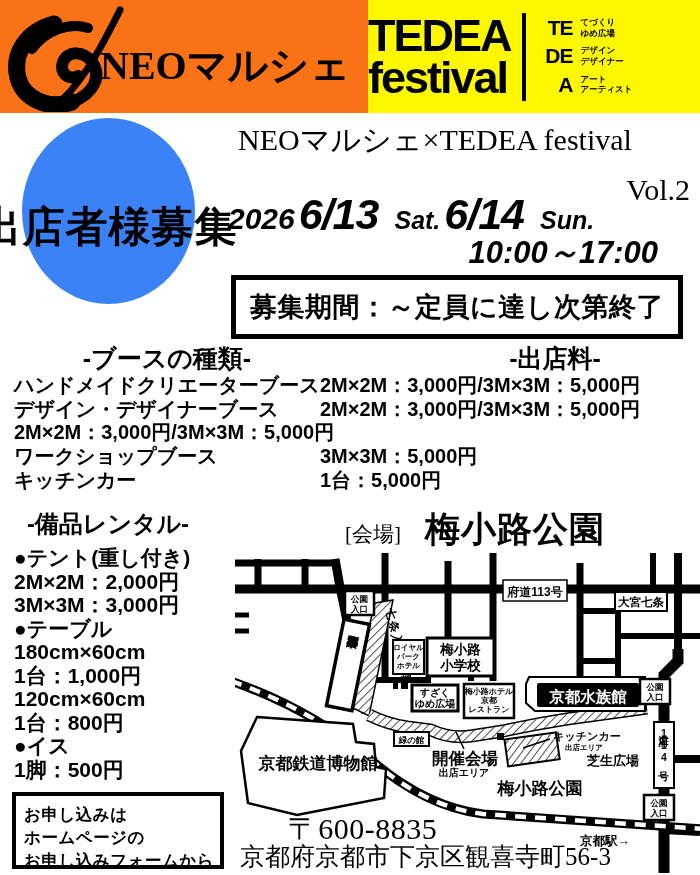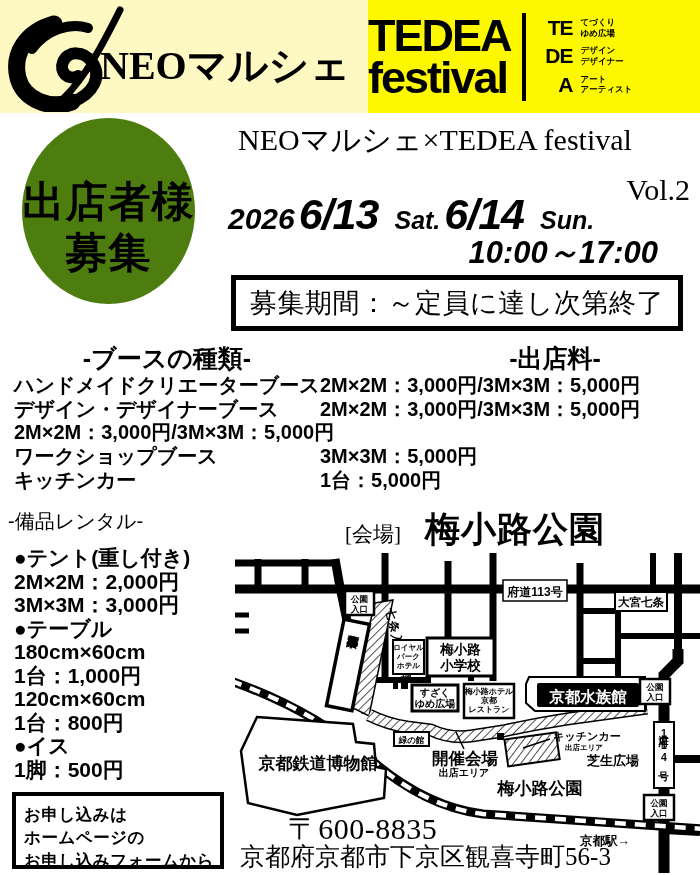--- a/index.html
+++ b/index.html
@@ -2,61 +2,61 @@
 <html><head>
 <meta charset="utf-8">
 <style>
   html,body{margin:0;padding:0}
   body{width:700px;height:875px;position:relative;background:#fff;color:#000;
        font-family:"Liberation Sans","DejaVu Sans",sans-serif;overflow:hidden}
   .serif{font-family:"Liberation Serif","DejaVu Serif",serif}
 
   
   .header{position:absolute;left:0;top:0;width:700px;height:113px;display:flex}
-  .header-left{width:368px;height:113px;background:#fef9c3;position:relative;overflow:hidden}
+  .header-left{width:368px;height:113px;background:#f97316;position:relative;overflow:hidden}
   .logo-svg{position:absolute;left:2px;top:2px}
   .brand{position:absolute;left:100px;top:46px;font-family:"Liberation Serif","DejaVu Serif",serif;
          font-size:40px;font-weight:600;white-space:nowrap;line-height:1}
   .header-right{flex:1;background:#fdf800;display:flex;align-items:center;padding-left:0;gap:11px}
   .tedea-block{font-weight:700;font-size:45px;line-height:.93;letter-spacing:-2px}
   .vline{width:4px;height:88px;background:#000}
   .acronym{display:flex;flex-direction:column;gap:6px}
   .acr-row{display:flex;align-items:flex-start;gap:8px}
   .acr-abbr{font-weight:700;font-size:21px;width:36px;text-align:right;letter-spacing:-1px;line-height:1.05}
   .acr-desc{font-size:8.5px;font-weight:700;line-height:1.25;white-space:nowrap}
 
   
-  .badge{position:absolute;left:22px;top:118px;width:173px;height:186px;background:#4d7c0f;
-         border-radius:50%;display:flex;flex-direction:column;justify-content:center;align-items:center;
+  .badge{position:absolute;left:22px;top:118px;width:173px;height:186px;background:#3b82f6;
+         border-radius:50%;display:flex;flex-direction:row;justify-content:center;align-items:center;
          padding-top:34px;box-sizing:border-box}
   .badge-line{font-family:"Liberation Serif","DejaVu Serif",serif;font-size:42px;font-weight:700;
               line-height:1.22;letter-spacing:1px;white-space:nowrap}
   .title1{position:absolute;left:180px;top:120px;width:510px;text-align:center;font-size:30px;white-space:nowrap}
   .title2{position:absolute;left:500px;top:173px;width:190px;text-align:right;font-size:30px}
   .date-row{position:absolute;left:228px;top:190px;display:flex;align-items:baseline;
             font-style:italic;font-weight:700;white-space:nowrap}
   .d-year{font-size:30px}
   .d-big{font-size:43px;margin-left:4px;letter-spacing:-1px}
   .d-small{font-size:25px;margin-left:16px}
   .time{position:absolute;left:400px;top:232px;width:258px;text-align:right;font-size:31px;
         font-weight:700;font-style:italic}
-  .recruit{position:absolute;left:231px;top:275px;width:452px;height:56px;border:5px solid #000;
+  .recruit{position:absolute;left:231px;top:275px;width:452px;height:64px;border:5px solid #000;
            box-sizing:border-box;display:flex;align-items:center;justify-content:center;
-           font-size:27px;font-weight:400;letter-spacing:.5px;white-space:nowrap}
+           font-size:27px;font-weight:700;letter-spacing:.5px;white-space:nowrap}
 
   
   .booth-h-left{position:absolute;left:14px;top:342px;width:306px;text-align:center;font-size:25px;font-weight:700}
   .booth-h-right{position:absolute;left:410px;top:342px;width:290px;text-align:center;font-size:25px;font-weight:700}
   .booth-rows{position:absolute;left:14px;top:374px;width:682px}
   .booth-row{display:flex;height:23.6px;align-items:center}
   .booth-type{width:306px;font-size:20px;font-weight:700;white-space:nowrap}
   .booth-fee{flex:1;font-size:20px;font-weight:700;white-space:nowrap}
 
   
-  .rental-h{position:absolute;left:8px;top:508px;width:200px;font-size:20px;font-weight:400}
+  .rental-h{position:absolute;left:8px;top:508px;width:200px;text-align:center;font-size:24px;font-weight:700}
   .rental-lines{position:absolute;left:14px;top:546px;font-size:21px;font-weight:700;
                 line-height:23.5px;white-space:nowrap}
 
   
   .venue-title{position:absolute;left:260px;top:506px;width:430px;display:flex;align-items:baseline;
                justify-content:center;gap:24px;white-space:nowrap}
   .venue-bracket{font-size:21px}
   .venue-name{font-size:35px;font-weight:700;letter-spacing:1px}
   .map-svg{position:absolute;left:235px;top:553px}
   .postal{position:absolute;left:235px;top:809px;width:255px;text-align:center;font-size:30px;letter-spacing:.5px}

